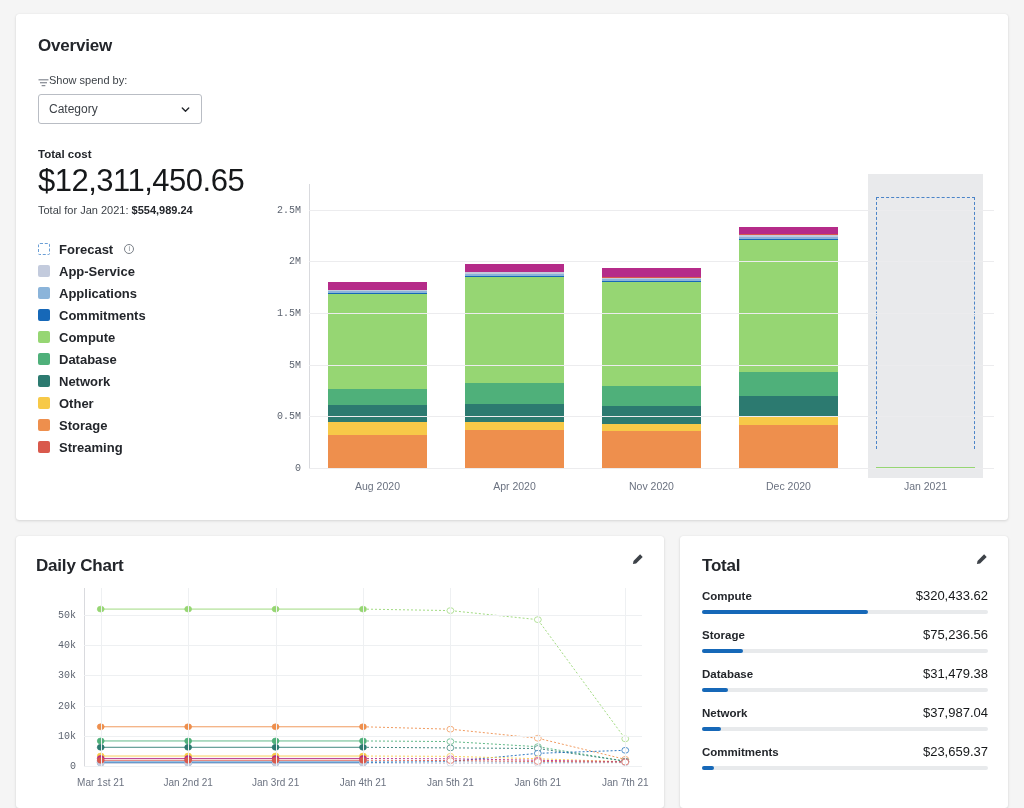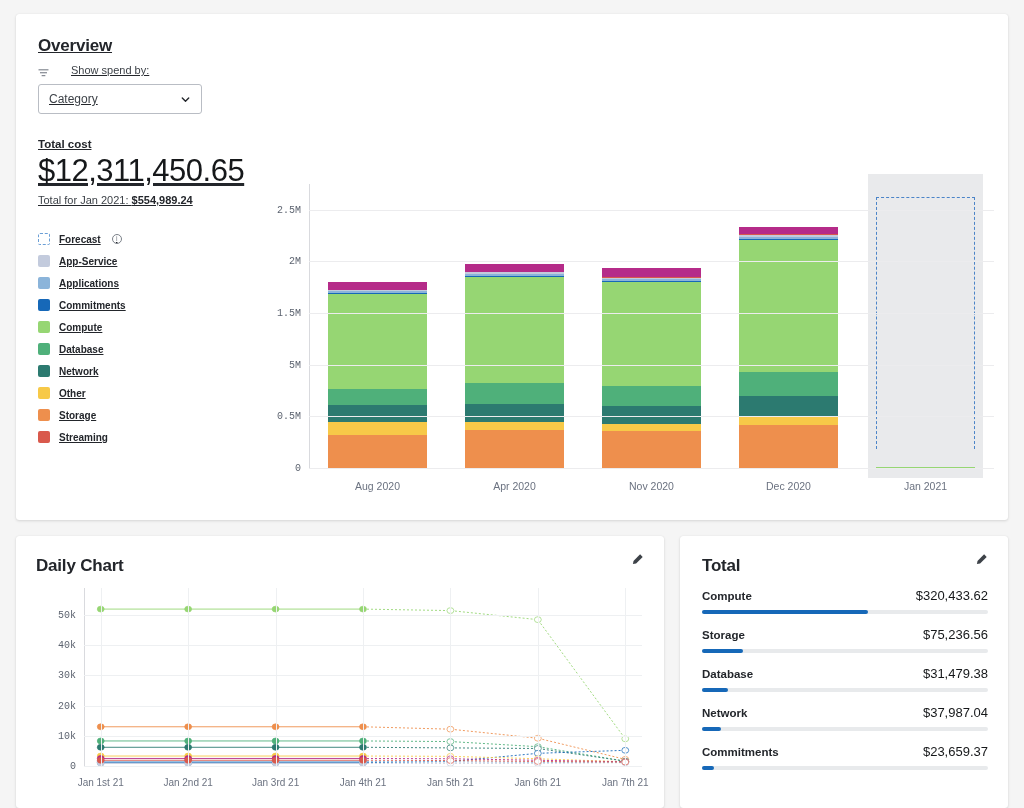--- a/index.html
+++ b/index.html
@@ -14,24 +14,24 @@
   .page { width:1024px; height:808px; padding:14px 16px 0 16px; }
 
   .card {
     background:#ffffff;
     border-radius:3px;
     box-shadow:0 1px 3px rgba(0,0,0,.13), 0 0 1px rgba(0,0,0,.10);
     position:relative;
   }
 
   
-  #overview-card { height:506px; padding:18px 22px 10px 22px;text-decoration:underline; }
+  #overview-card { height:506px; padding:18px 22px 10px 22px; }
   .card-title { font-size:17px; font-weight:bold; letter-spacing:-.2px; margin:4px 0 0 0; }
 
-  .filter-row { display:flex; align-items:center; gap:22px; margin-top:8px; }
+  .filter-row { display:flex; align-items:center; gap:0; margin-top:18px; }
   .filter-label { font-size:11px; color:#3d4248; font-weight:500; }
   .funnel { width:11px; height:11px; display:block; }
 
   .select-box {
     margin-top:8px; width:164px; height:30px;
     border:1px solid #b9bdc4; border-radius:3px;
     display:flex; align-items:center; justify-content:space-between;
     padding:0 10px; font-size:12px; color:#3d4248; background:#fff; cursor:pointer;
   }
   .chev { width:11px; height:11px; }
@@ -39,21 +39,21 @@
   .totalcost-label { font-size:11.5px; font-weight:bold; color:#23262b; margin-top:24px; }
   .totalcost-value { font-size:31px; font-weight:400; letter-spacing:-.5px; margin-top:3px; color:#16181a; }
   .totalfor { font-size:11px; color:#3d4248; margin-top:5px; }
   .totalfor b { font-weight:bold; color:#23262b;margin-top:40px; }
 
   
   .legend { margin-top:22px; }
   .legend-item { display:flex; align-items:center; gap:9px; height:22px; cursor:pointer; }
   .sw { width:12px; height:12px; border-radius:2px; flex:0 0 auto; }
   .sw.forecast { background:#fff; border:1px dashed #6b9fd6; }
-  .legend-label { font-size:10px; font-weight:bold; color:#23262b; }
+  .legend-label { font-size:13px; font-weight:bold; color:#23262b; }
   .info-dot {
     width:10px; height:10px; border-radius:50%; border:1px solid #7b8189;
     font-size:7px; line-height:8px; text-align:center; color:#7b8189; margin-left:2px;
   }
 
   
   #bar-chart-area { position:absolute; left:248px; top:162px; width:752px; height:330px; }
   .bc-plot { position:absolute; left:45px; top:8px; right:22px; bottom:38px; }
   .bc-ytick { position:absolute; right:100%; transform:translateY(-50%); padding-right:8px;
               font-size:10px; color:#5d6470; font-family:"Liberation Mono", monospace; white-space:nowrap; }
@@ -383,21 +383,21 @@
             <div class="dc-ytick" style="top: 82.4561%;">10k</div>
             <div class="dc-grid" style="top: 64.9123%;"></div>
             <div class="dc-ytick" style="top: 64.9123%;">20k</div>
             <div class="dc-grid" style="top: 47.3684%;"></div>
             <div class="dc-ytick" style="top: 47.3684%;">30k</div>
             <div class="dc-grid" style="top: 29.8246%;"></div>
             <div class="dc-ytick" style="top: 29.8246%;">40k</div>
             <div class="dc-grid" style="top: 12.2807%;"></div>
             <div class="dc-ytick" style="top: 12.2807%;">50k</div>
             <div class="dc-vgrid" style="left: 3%;"></div>
-            <div class="dc-xlabel" style="left: 3%;">Jan 1st 21</div>
+            <div class="dc-xlabel" style="left: 3%;">Mar 1st 21</div>
             <div class="dc-vgrid" style="left: 18.6667%;"></div>
             <div class="dc-xlabel" style="left: 18.6667%;">Jan 2nd 21</div>
             <div class="dc-vgrid" style="left: 34.3333%;"></div>
             <div class="dc-xlabel" style="left: 34.3333%;">Jan 3rd 21</div>
             <div class="dc-vgrid" style="left: 50%;"></div>
             <div class="dc-xlabel" style="left: 50%;">Jan 4th 21</div>
             <div class="dc-vgrid" style="left: 65.6667%;"></div>
             <div class="dc-xlabel" style="left: 65.6667%;">Jan 5th 21</div>
             <div class="dc-vgrid" style="left: 81.3333%;"></div>
             <div class="dc-xlabel" style="left: 81.3333%;">Jan 6th 21</div>

